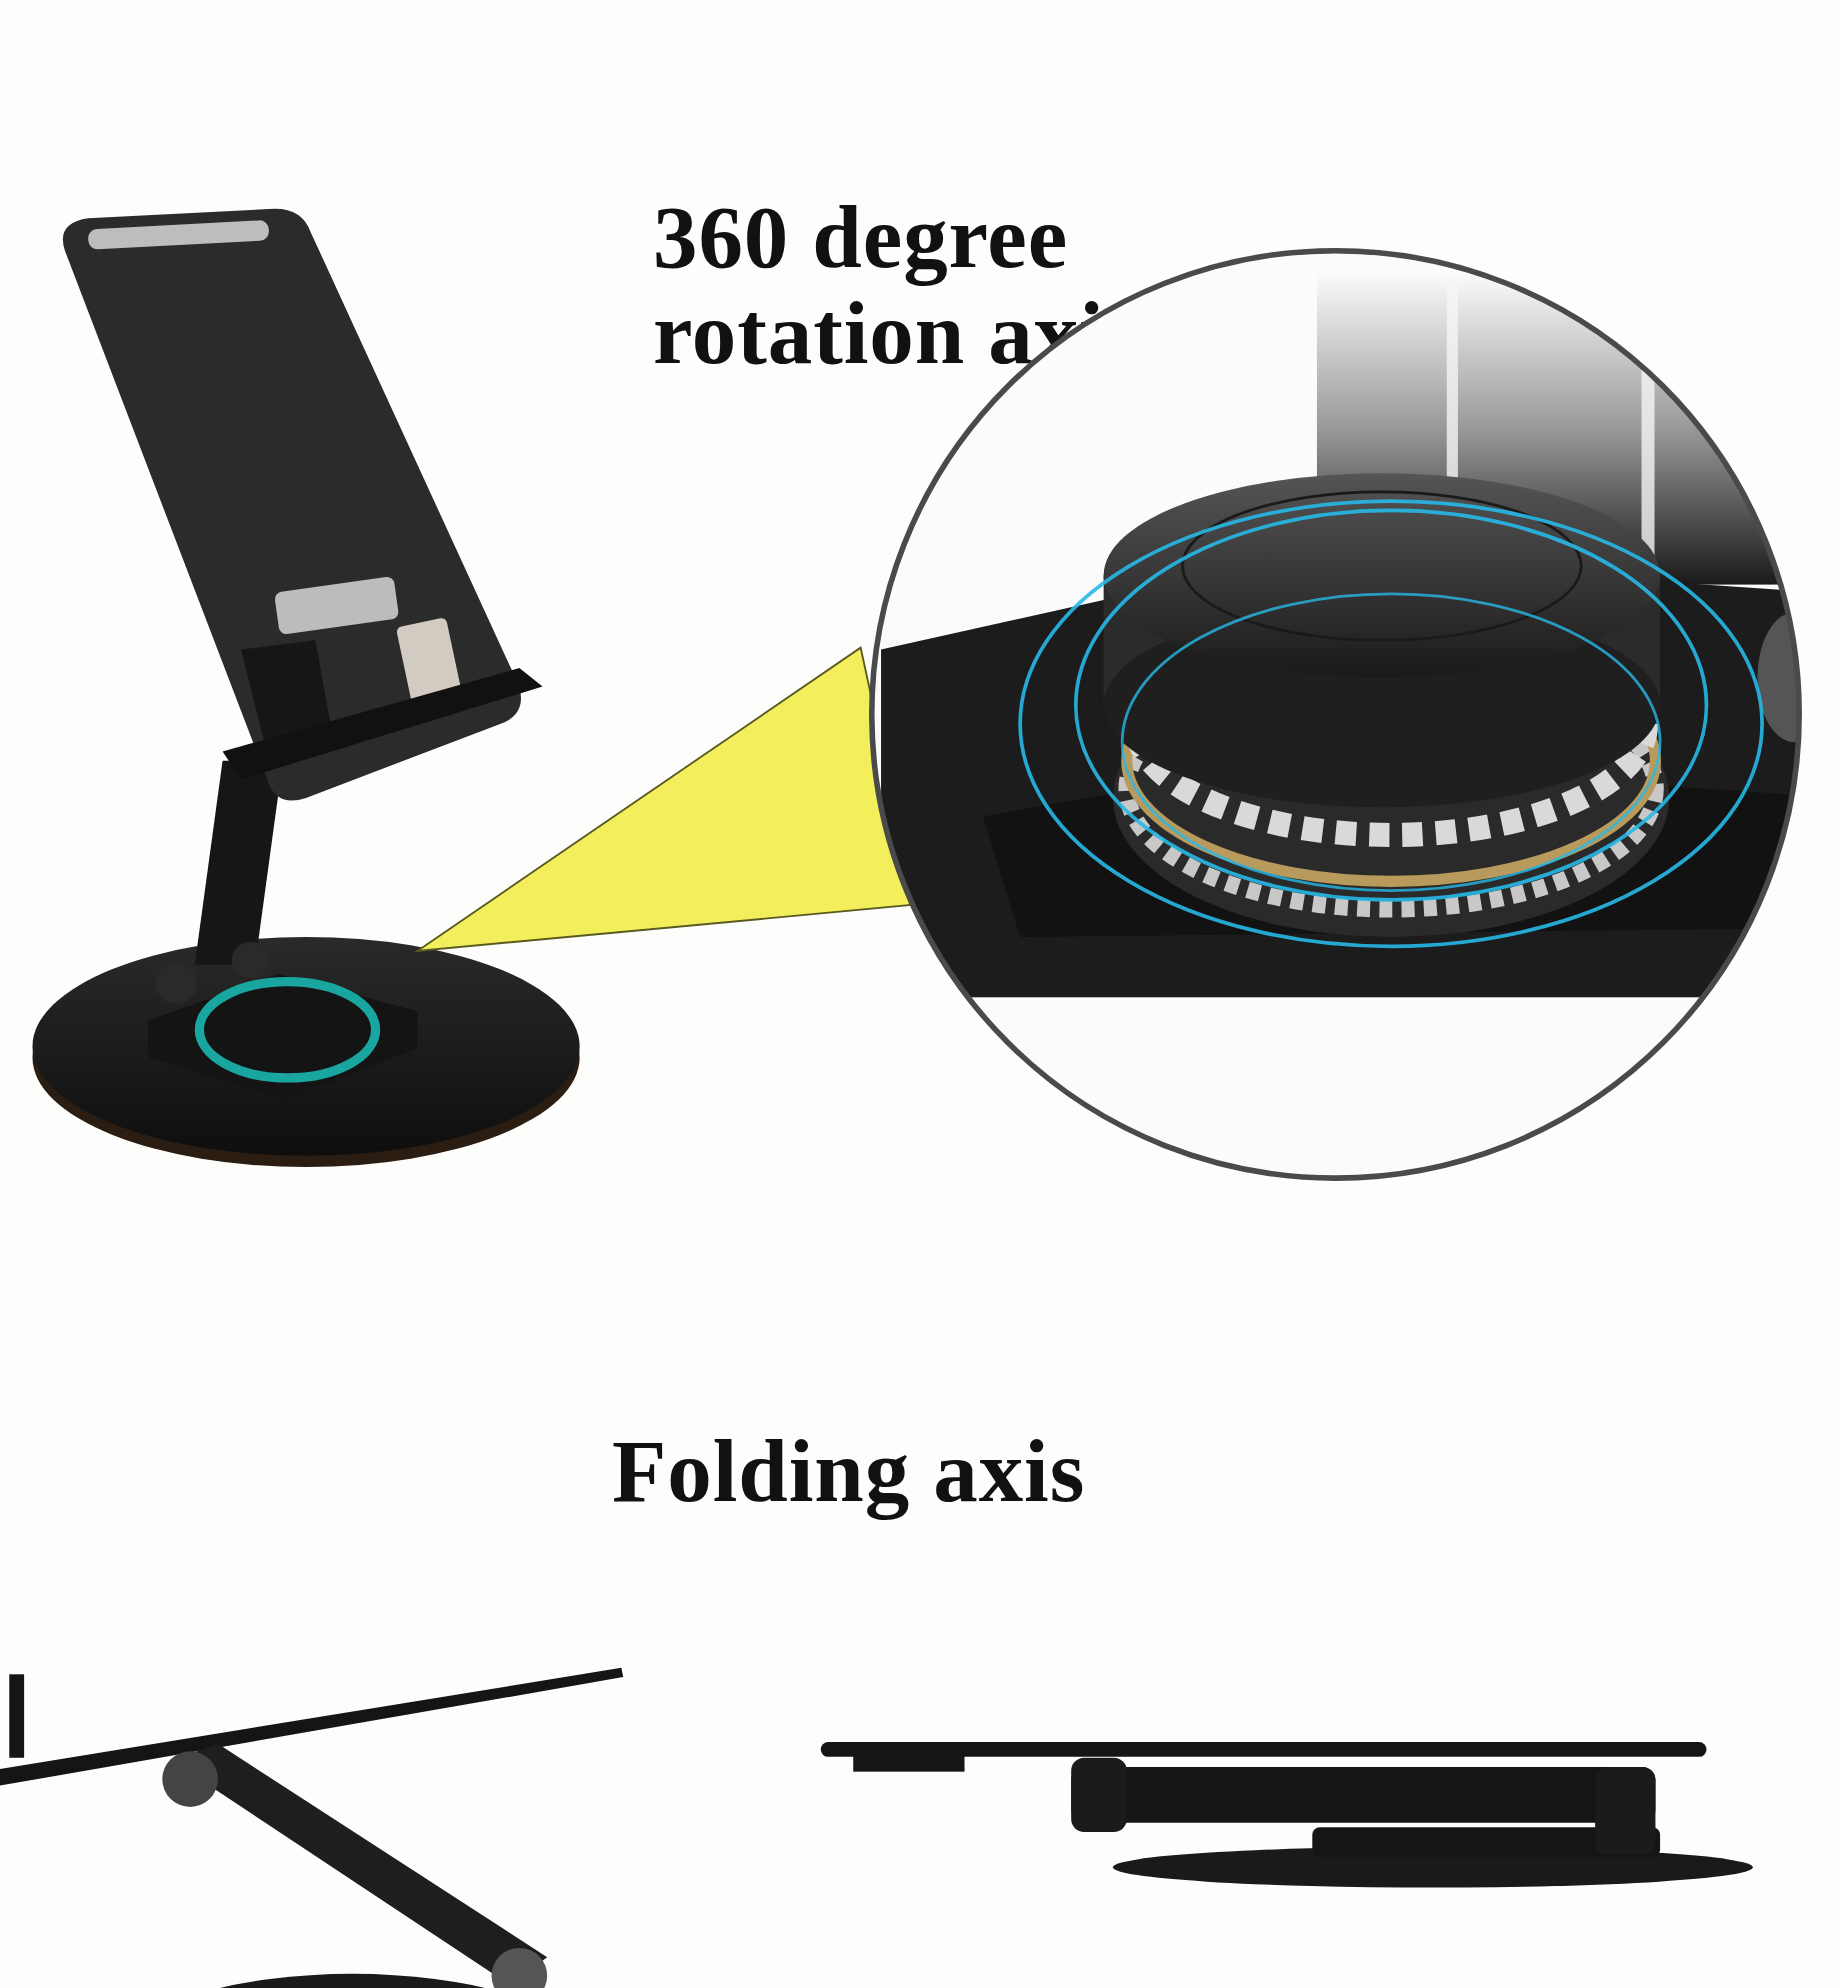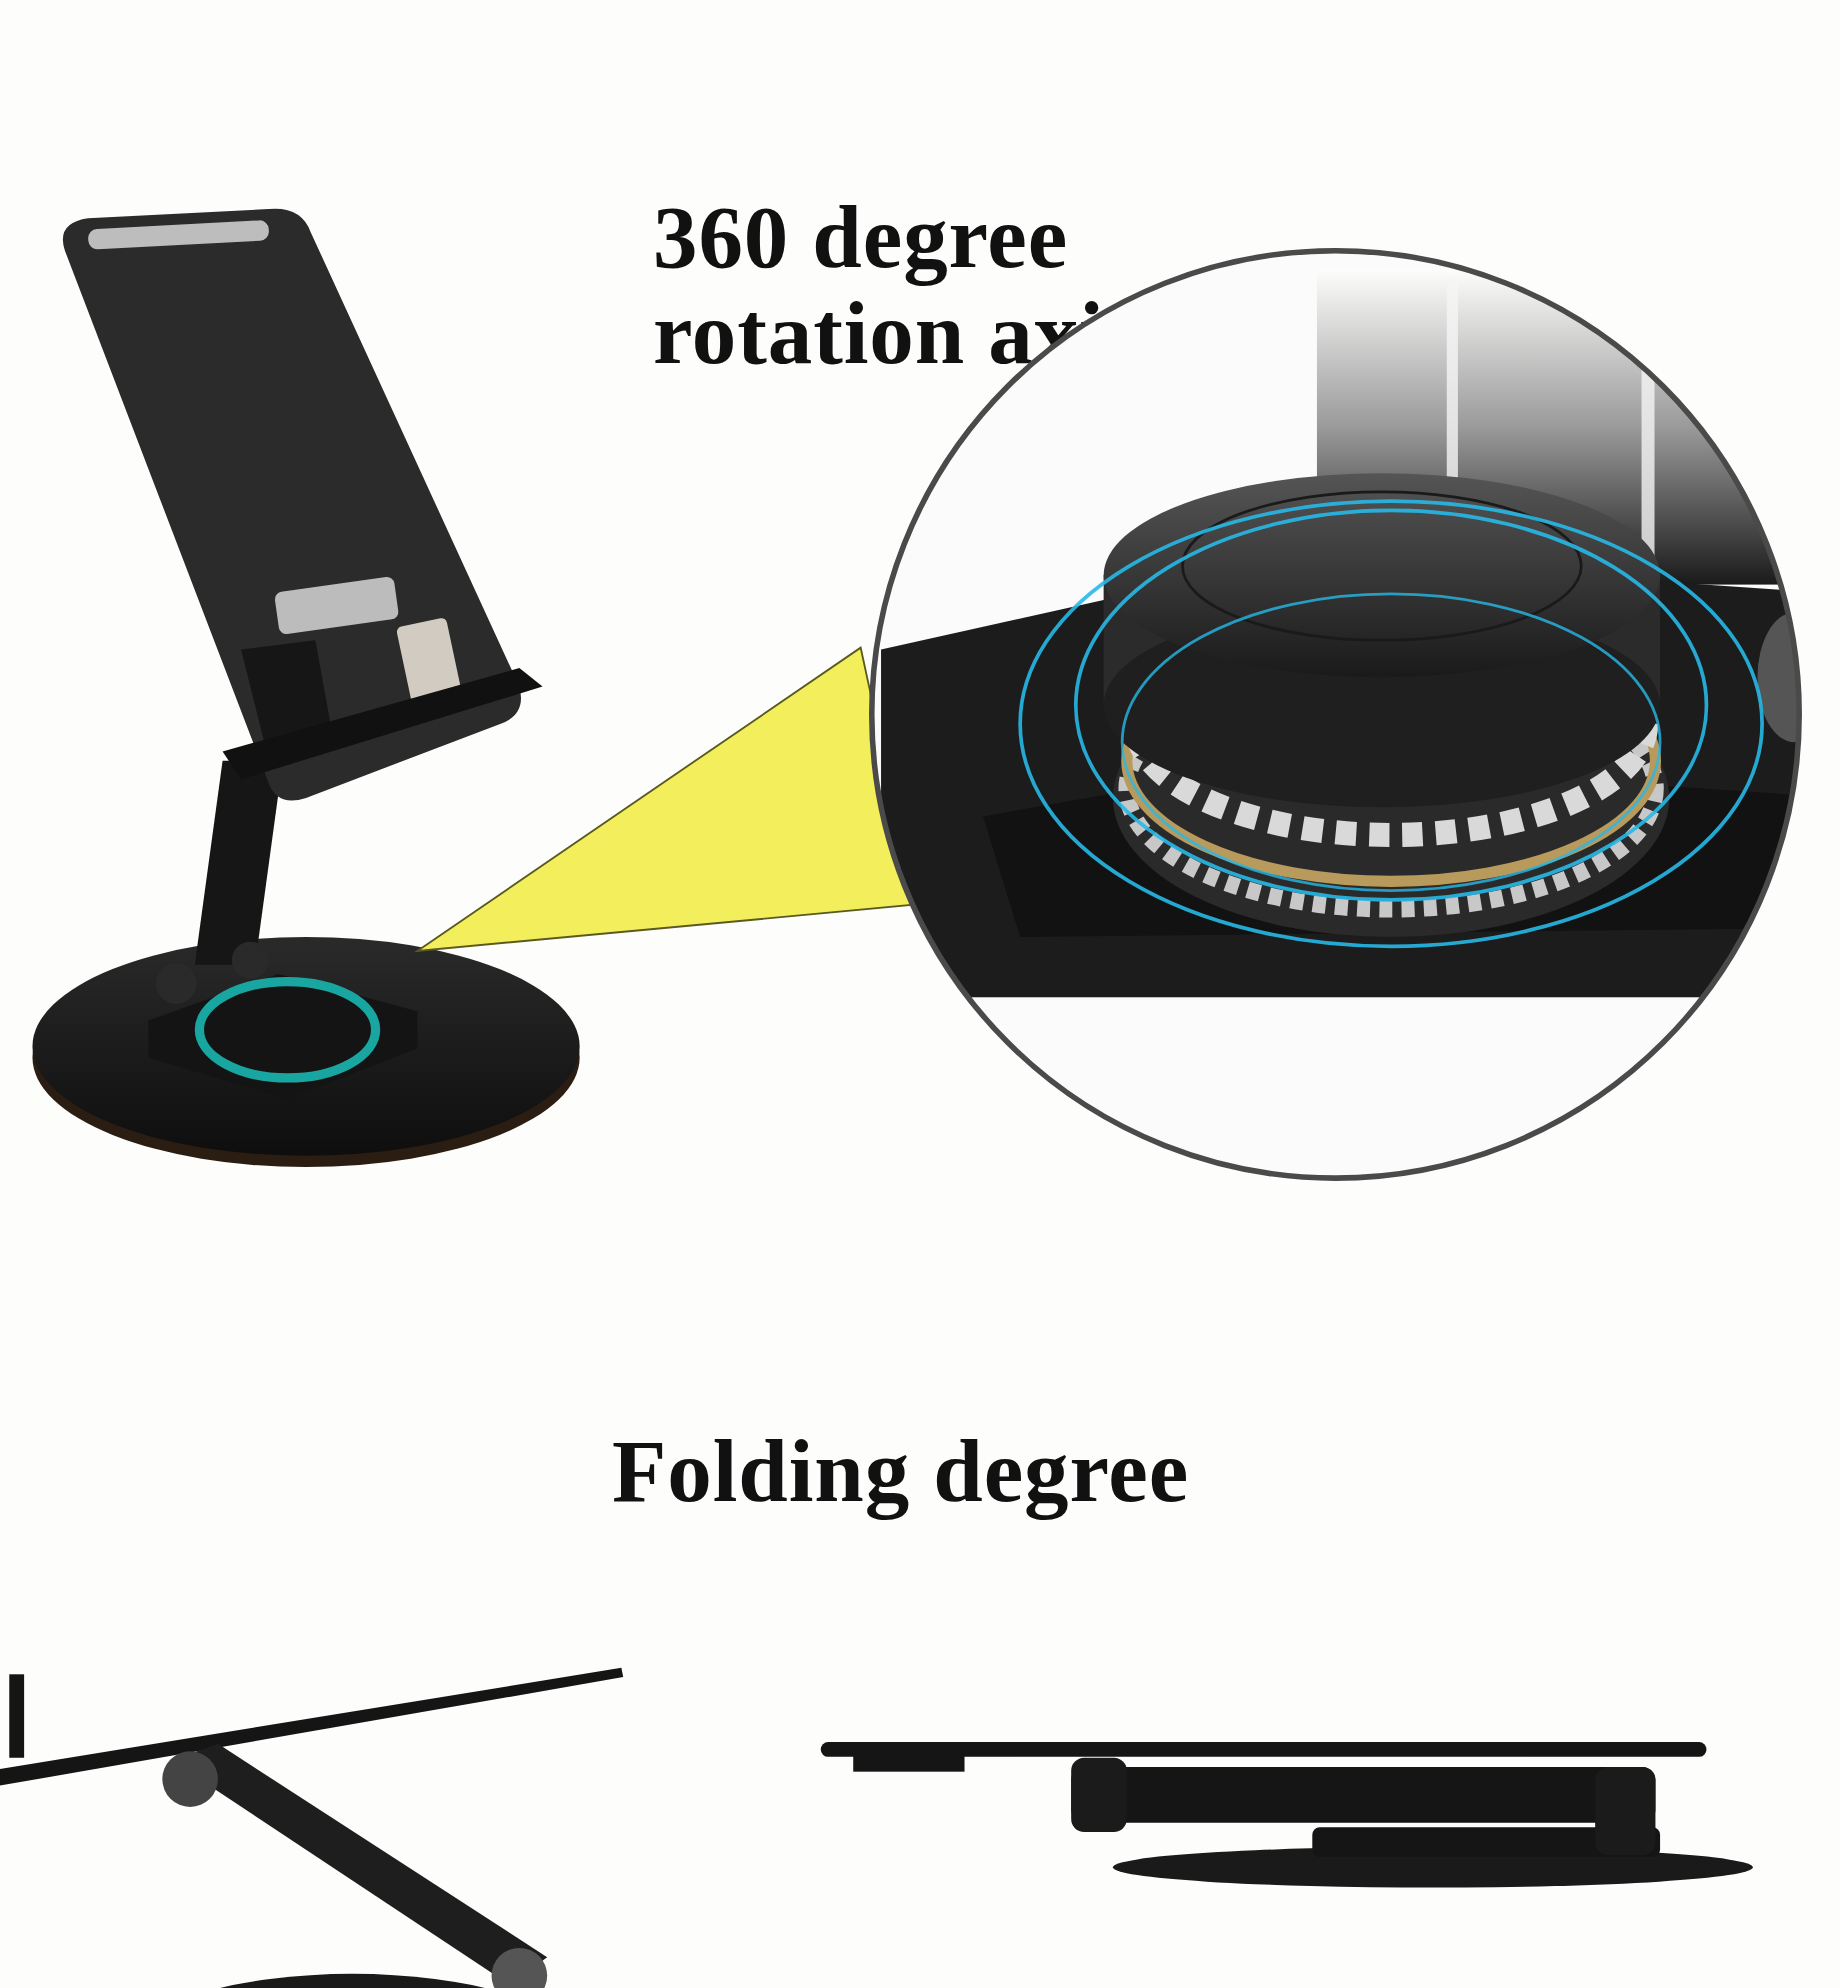--- a/index.html
+++ b/index.html
@@ -123,14 +123,14 @@
     <ellipse cx="1545" cy="2013" rx="345" ry="22" fill="#1a1a1a"></ellipse>
     <rect x="1415" y="1970" width="375" height="32" rx="8" fill="#151515"></rect>
     <rect x="1155" y="1905" width="630" height="60" rx="14" fill="#151515"></rect>
     <rect x="1155" y="1895" width="60" height="80" rx="14" fill="#1b1b1b"></rect>
     <rect x="1720" y="1905" width="65" height="95" rx="14" fill="#1b1b1b"></rect>
     <rect x="885" y="1878" width="955" height="16" rx="8" fill="#151515"></rect>
     <rect x="920" y="1890" width="120" height="20" fill="#151515"></rect>
   </g>
 </svg>
 
-<div id="title-folding" class="headline">Folding degree</div>
+<div id="title-folding" class="headline">Folding axis</div>
 
 
 </body></html>

